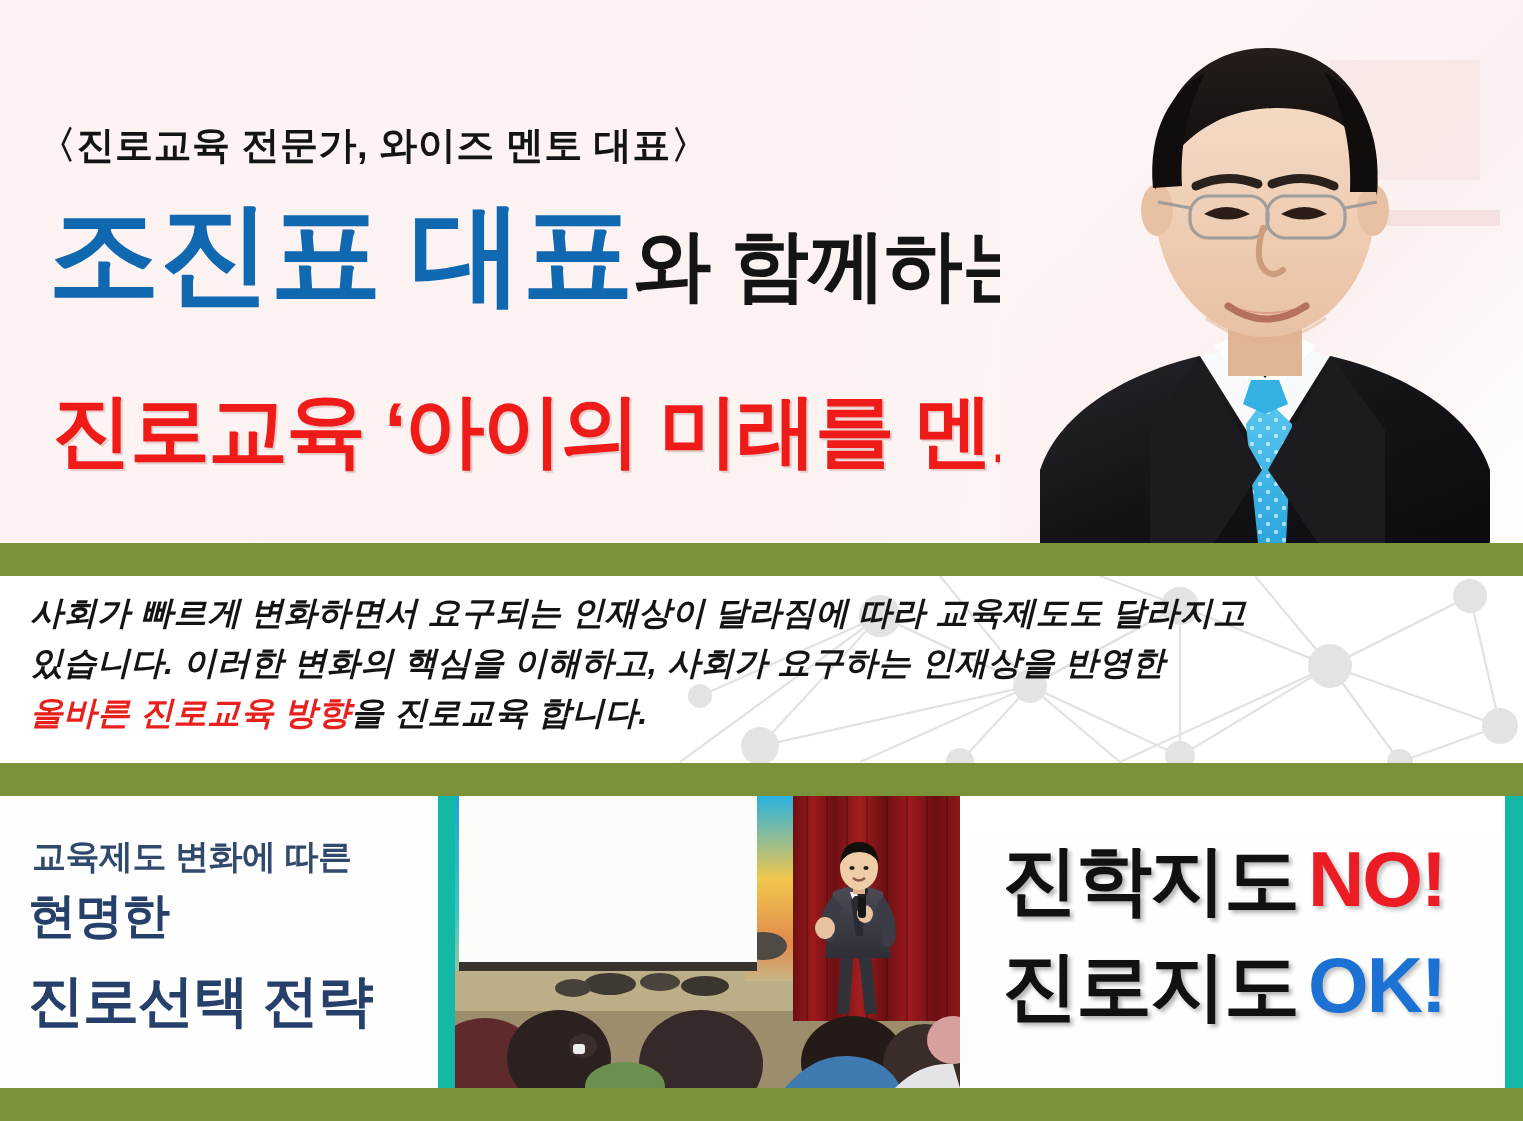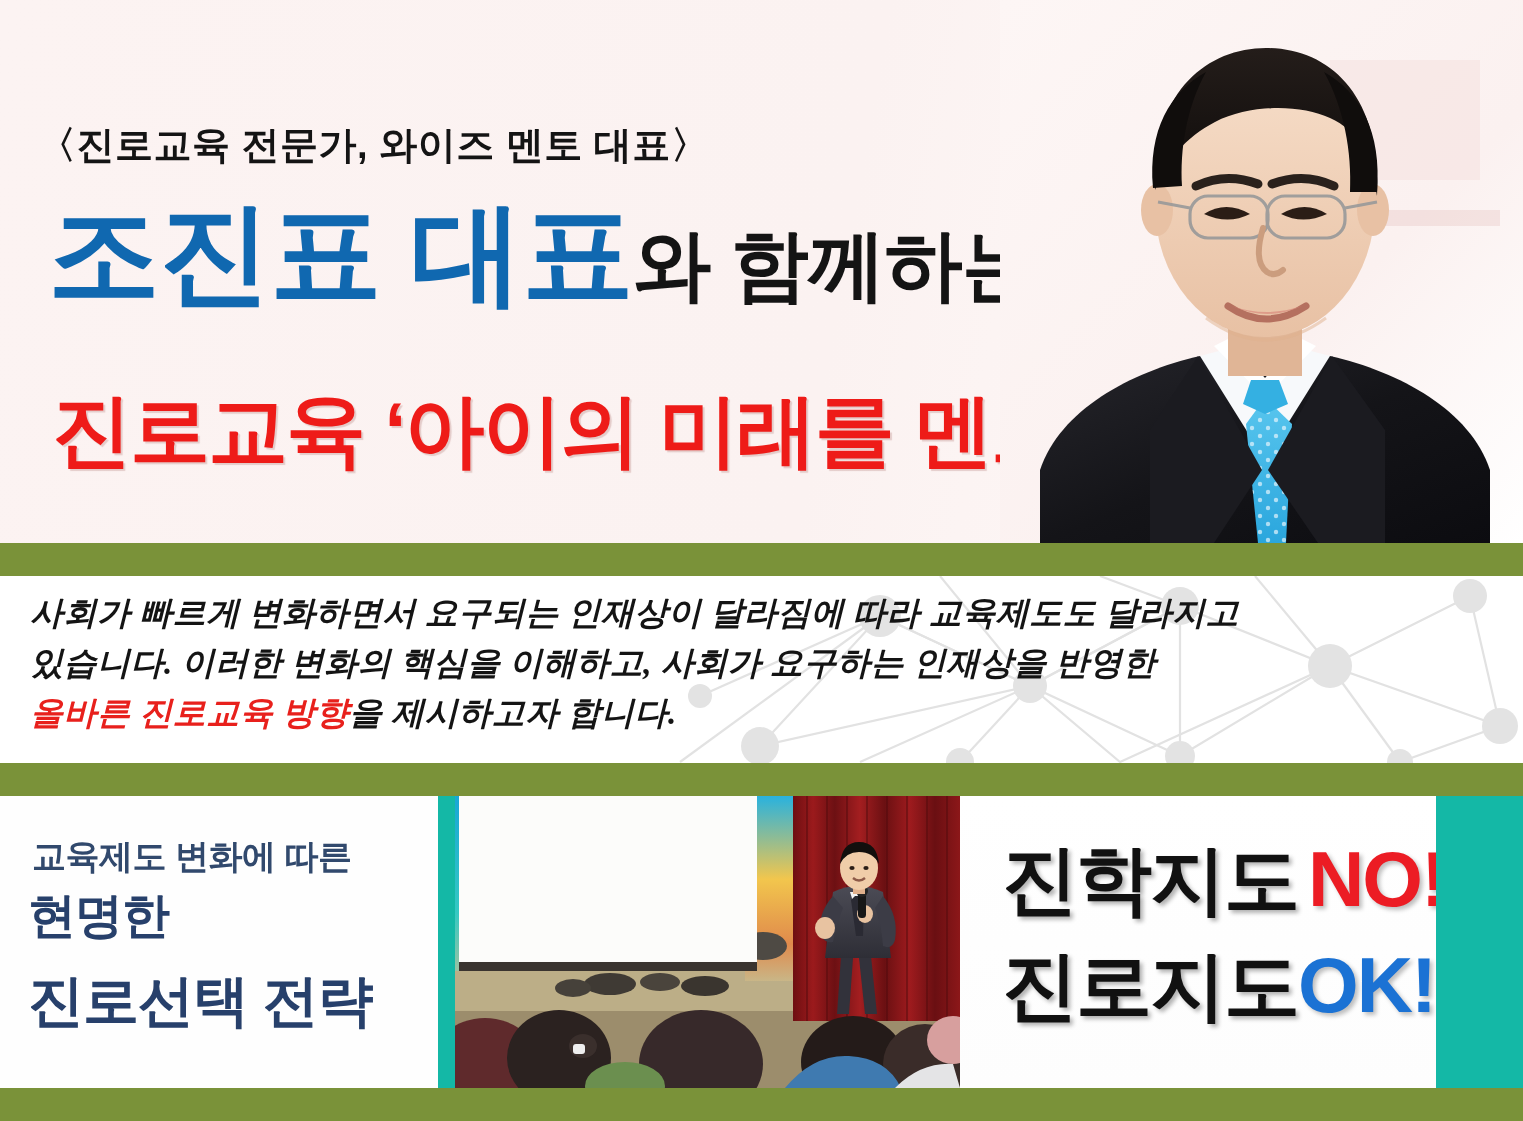--- a/index.html
+++ b/index.html
@@ -125,21 +125,21 @@
   }
   .net-bg {
     position: absolute;
     left: 0; top: 0;
     width: 1523px; height: 187px;
   }
   .body-text {
     position: absolute;
     left: 30px; top: 12px;
     width: 1430px;
-    font-family: Liberation Serif, serif;
+    font-family: Liberation Sans, sans-serif;
     font-size: 33px;
     font-weight: 600;
     font-style: italic;
     line-height: 1.52;
     color: #141414;
     letter-spacing: 0.5px;
   }
   .body-text .hl {
     color: #e8201c;
     font-weight: 800;
@@ -194,21 +194,21 @@
     left: 455px; top: 0;
     width: 505px; height: 292px;
     overflow: hidden;
     background: #b9b2a6;
   }
   .panel-center svg { display: block; }
 
   .panel-right {
     position: absolute;
     left: 960px; top: 0;
-    width: 476px; height: 292px;
+    width: 545px; height: 292px;
     background: linear-gradient(180deg,#ffffff 0%, #fdfdfd 100%);
     overflow: hidden;
   }
   .pr-row {
     position: absolute;
     white-space: nowrap;
     font-weight: 800;
     letter-spacing: -2px;
   }
   .pr-row-1 { left: 42px; top: 34px; }
@@ -220,20 +220,21 @@
   }
   .pr-no {
     font-size: 78px;
     color: #ec1c24;
     margin-left: 10px;
     text-shadow: 3px 3px 4px rgba(0,0,0,0.25);
   }
   .pr-ok {
     font-size: 78px;
     color: #1b72d4;
+    margin-left: 10px;
     text-shadow: 3px 3px 4px rgba(0,0,0,0.25);
   }
 </style>
 </head>
 <body>
 
 <div class="poster">
 
   <div class="hero">
     <div class="hero-faint-shape"></div>
@@ -364,21 +365,21 @@
         <circle cx="760" cy="170" r="19"></circle>
         <circle cx="960" cy="186" r="14"></circle>
         <circle cx="700" cy="120" r="12"></circle>
         <circle cx="1400" cy="186" r="13"></circle>
       </g>
     </svg>
 
     <div class="body-text">
       <span>사회가 빠르게 변화하면서 요구되는 인재상이 달라짐에 따라  교육제도도  달라지고</span><br>
       <span>있습니다.  이러한  변화의  핵심을 이해하고,  사회가 요구하는 인재상을 반영한</span><br>
-      <span class="hl">올바른  진로교육  방향</span><span>을 제시하고자 합니다.</span>
+      <span class="hl">올바른  진로교육  방향</span><span>을 진로교육 합니다.</span>
     </div>
   </div>
 
   <div class="green-bar bar-2"></div>
 
   <div class="bottom">
 
     <div class="panel-left">
       <div class="pl-line1">교육제도 변화에 따른</div>
       <div class="pl-line2">현명한</div>

